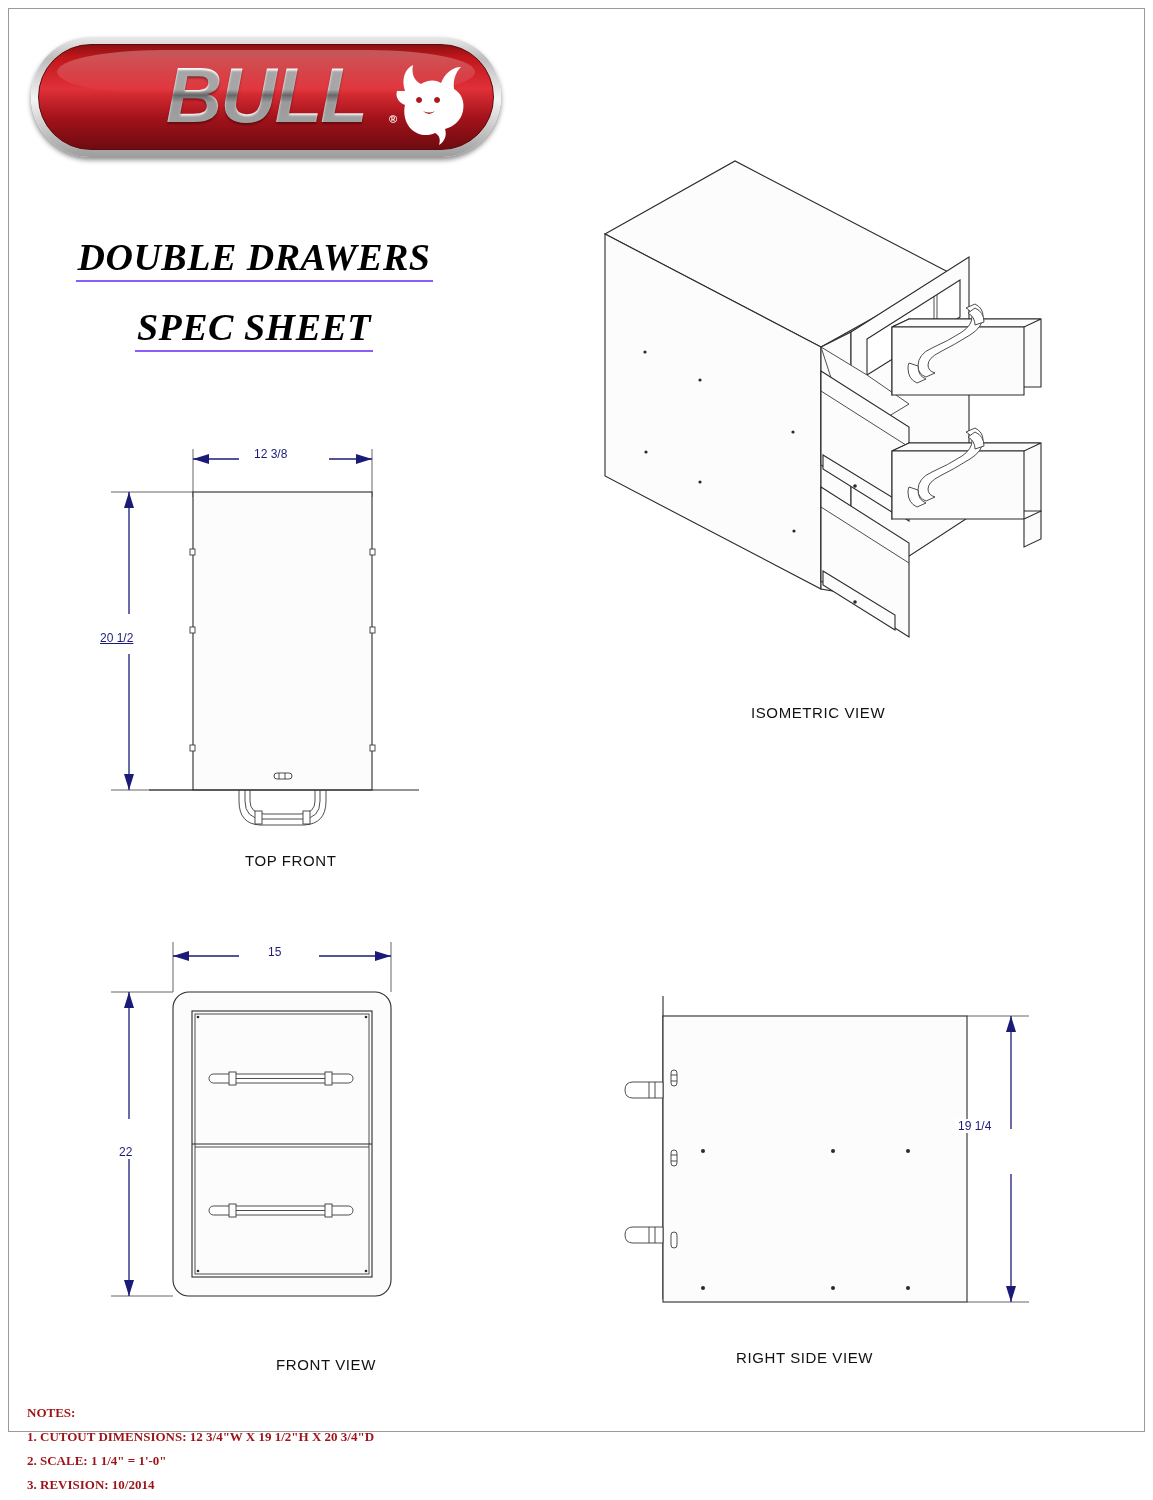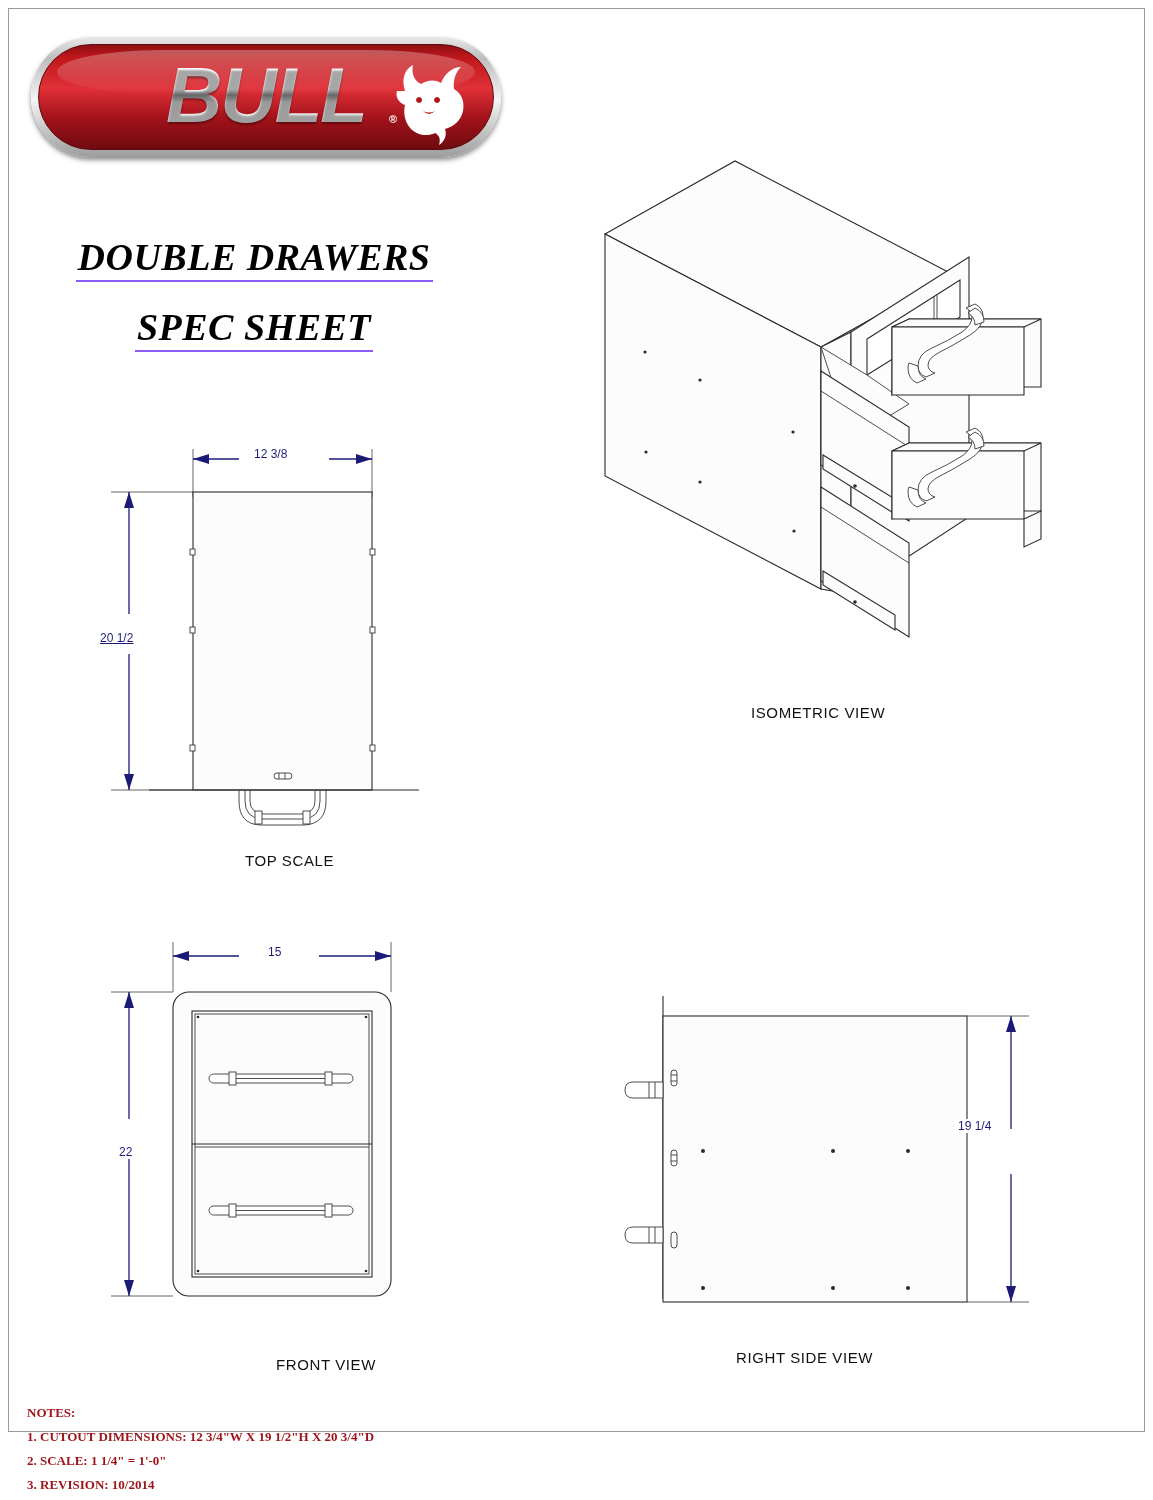--- a/index.html
+++ b/index.html
@@ -122,21 +122,21 @@
     <g>
       <path class="ln-t" d="M150 361 L150 372 Q150 395 171 396 L215 396 Q237 395 237 372 L237 361"></path>
       <path class="ln-t" d="M156 361 L156 372 Q156 389 173 390 L214 390 Q231 389 231 372 L231 361"></path>
       <path class="ln-t" d="M161 361 L161 372 Q161 384 175 385 L212 385 Q226 384 226 372 L226 361"></path>
       <rect class="ln-t wht" x="166" y="382" width="7" height="13"></rect>
       <rect class="ln-t wht" x="214" y="382" width="7" height="13"></rect>
     </g>
   </svg>
   <div class="dim-text" style="left:242px;top:438px;">12 3/8</div>
   <div class="dim-text" style="left:88px;top:622px;text-decoration:underline;">20 1/2</div>
-  <div class="vlabel" style="left:236px;top:843px;">TOP SCALE</div>
+  <div class="vlabel" style="left:236px;top:843px;">TOP FRONT</div>
 
   <svg style="left:80px;top:905px;" width="380" height="420" viewBox="0 0 380 420">
 
     <line class="extline" x1="84" y1="28" x2="84" y2="78"></line>
     <line class="extline" x1="302" y1="28" x2="302" y2="78"></line>
 
     <line class="dimline" x1="84" y1="42" x2="150" y2="42"></line>
     <line class="dimline" x1="230" y1="42" x2="302" y2="42"></line>
     <polygon class="arrow" points="84,42 100,37 100,47"></polygon>
     <polygon class="arrow" points="302,42 286,37 286,47"></polygon>

